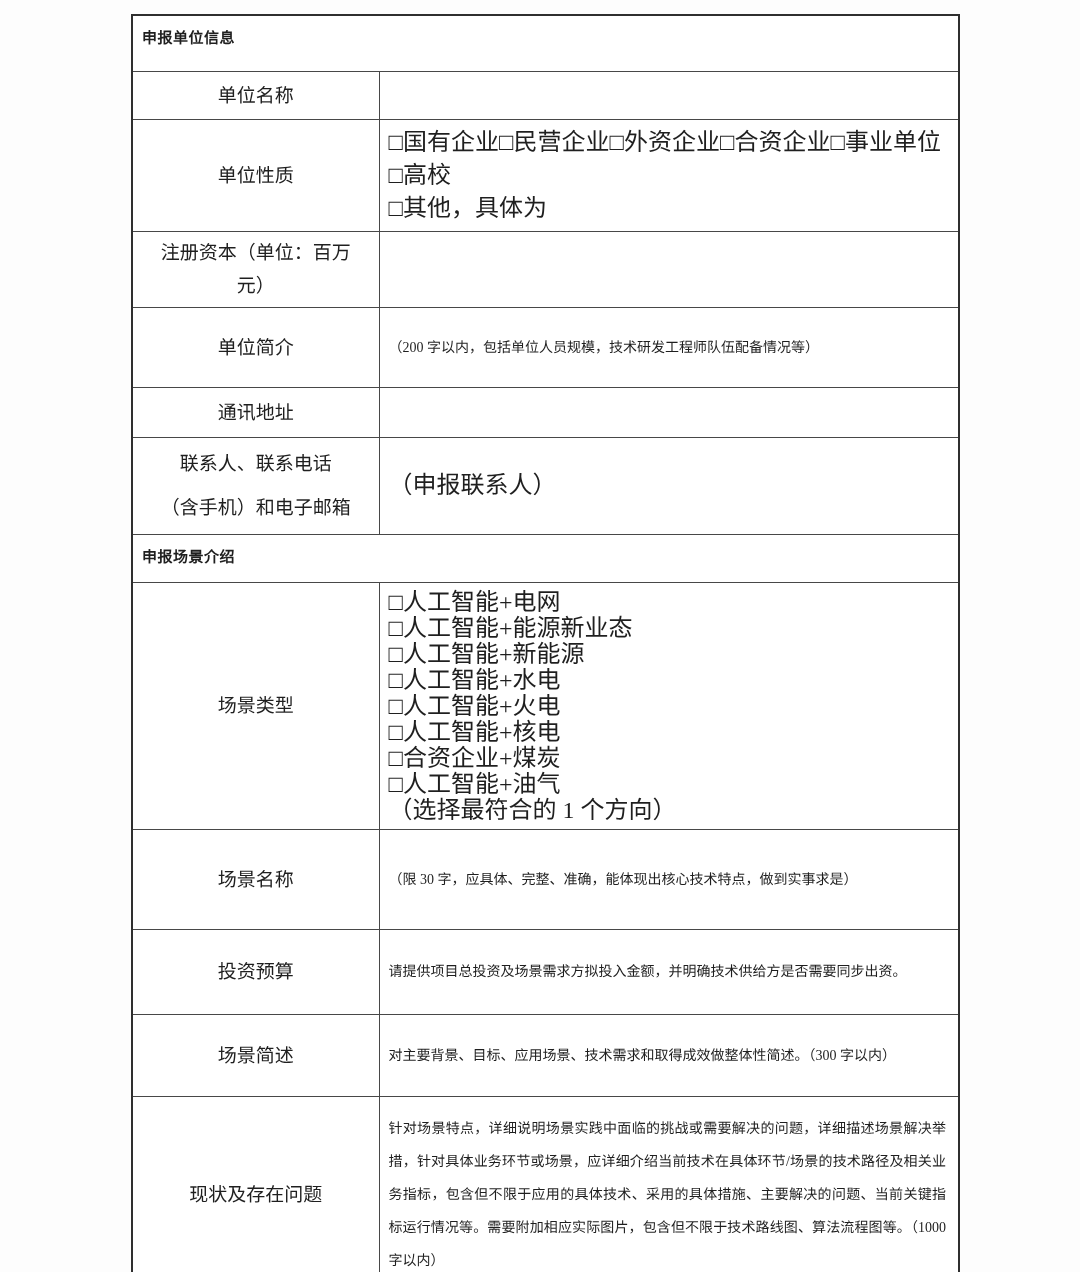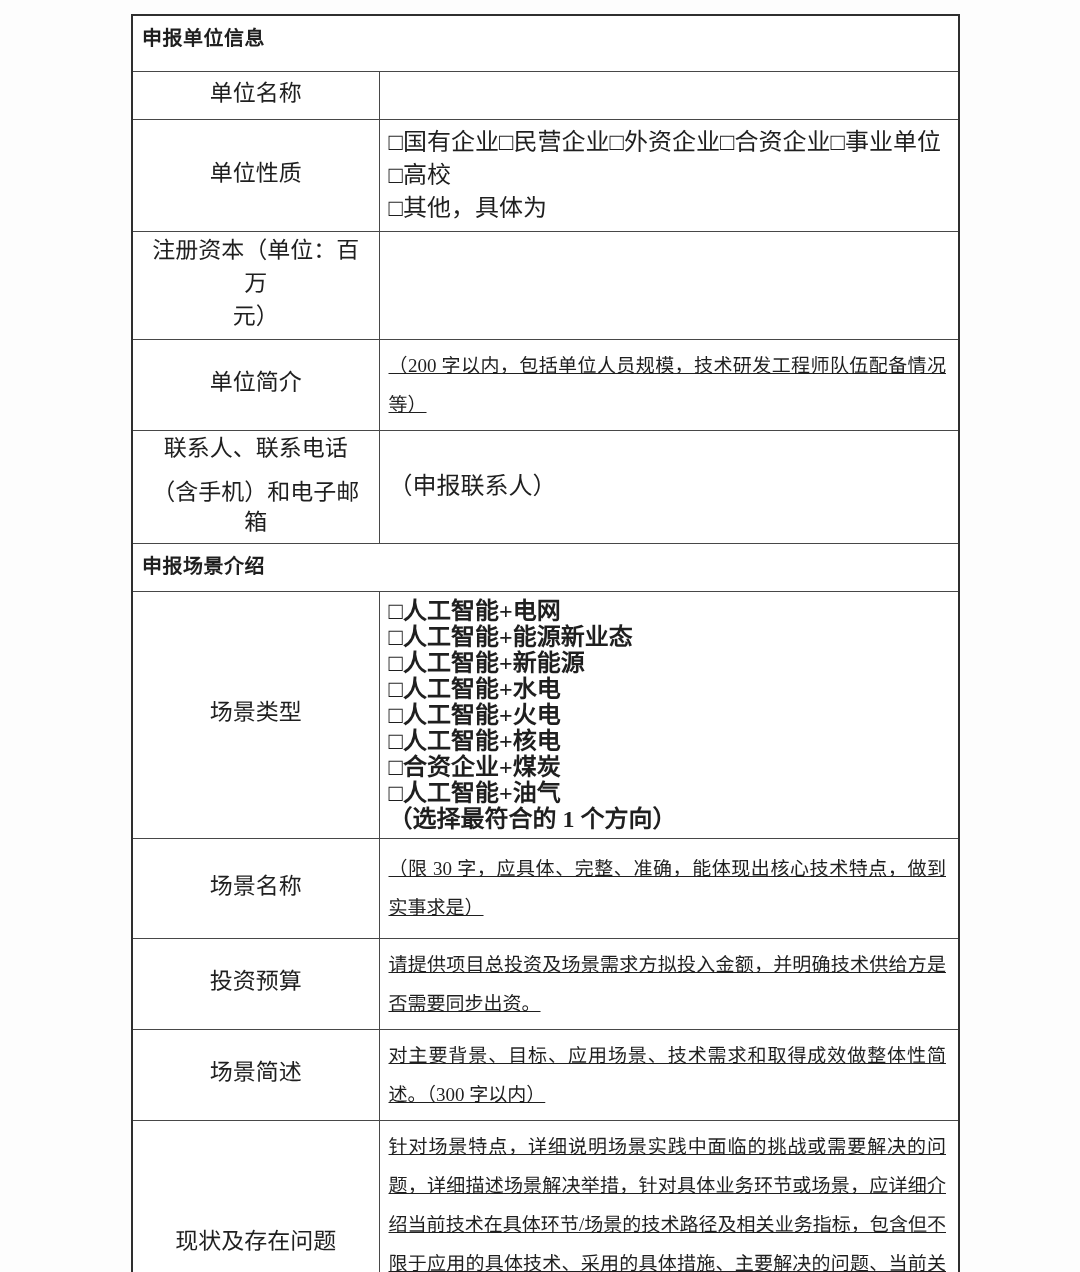--- a/index.html
+++ b/index.html
@@ -26,65 +26,64 @@
   td { border: 1px solid #474747; }
 
   
   td.section-cell {
     vertical-align: top;
     text-align: left;
     padding: 7px 10px 4px 9px;
   }
   .section-label {
     font-weight: bold;
-    font-size: 20px;
+    font-size: 15px;
     line-height: 30px;
     letter-spacing: 0.5px;
   }
 
   
   td.label-cell {
     vertical-align: middle;
     text-align: center;
     padding: 4px 14px;
   }
-  .label-line { font-size: 23px; line-height: 33px; font-family: Liberation Mono, monospace; }
+  .label-line { font-size: 19px; line-height: 33px; }
 
   
   td.value-cell {
     vertical-align: middle;
     text-align: left;
     padding: 6px 12px 6px 9px;
   }
   .value-line { font-size: 24px; line-height: 31px; }
   .value-para {
-    font-size: 19px; line-height: 39px;
+    font-size: 14px; line-height: 33px;
     text-align: justify;
-    text-decoration: underline;
   }
 
   
   tr[data-row="section-unit-info"]   { height: 56px; }
   tr[data-row="unit-name"]           { height: 48px; }
   tr[data-row="unit-nature"]         { height: 80px; }
   tr[data-row="registered-capital"]  { height: 76px; }
   tr[data-row="unit-intro"]          { height: 80px; }
   tr[data-row="mailing-address"]     { height: 50px; }
   tr[data-row="contact"]             { height: 97px; }
   tr[data-row="section-scene-intro"] { height: 48px; }
   tr[data-row="scene-type"]          { height: 235px; }
   tr[data-row="scene-name"]          { height: 100px; }
   tr[data-row="investment-budget"]   { height: 85px; }
   tr[data-row="scene-summary"]       { height: 82px; }
   tr[data-row="status-problems"]     { height: 198px; }
 
   
   tr[data-row="contact"] .label-line { line-height: 30px; }
   tr[data-row="contact"] .label-line + .label-line { margin-top: 14px; text-align: center; }
-  tr[data-row="scene-type"] .value-line { line-height: 26px; font-weight: bold; }
+  tr[data-row="scene-type"] .value-line { line-height: 26px; }
   tr[data-row="unit-nature"] .value-line { line-height: 33px; }
 </style>
 </head>
 <body>
 
 <div class="doc-canvas">
   <table class="form-table">
     <colgroup>
       <col class="col-label">
       <col class="col-value">
@@ -117,20 +116,26 @@
           </td>
           <td class="value-cell"></td>
         </tr>
         <tr data-row="unit-intro">
           <td class="label-cell">
             <div class="label-line">单位简介</div>
           </td>
           <td class="value-cell">
             <div class="value-para">（200 字以内，包括单位人员规模，技术研发工程师队伍配备情况等）</div>
           </td>
+        </tr>
+        <tr data-row="mailing-address">
+          <td class="label-cell">
+            <div class="label-line">通讯地址</div>
+          </td>
+          <td class="value-cell"></td>
         </tr>
         <tr data-row="contact">
           <td class="label-cell">
             <div class="label-line">联系人、联系电话</div>
             <div class="label-line">（含手机）和电子邮箱</div>
           </td>
           <td class="value-cell">
             <div class="value-line">（申报联系人）</div>
           </td>
         </tr>

